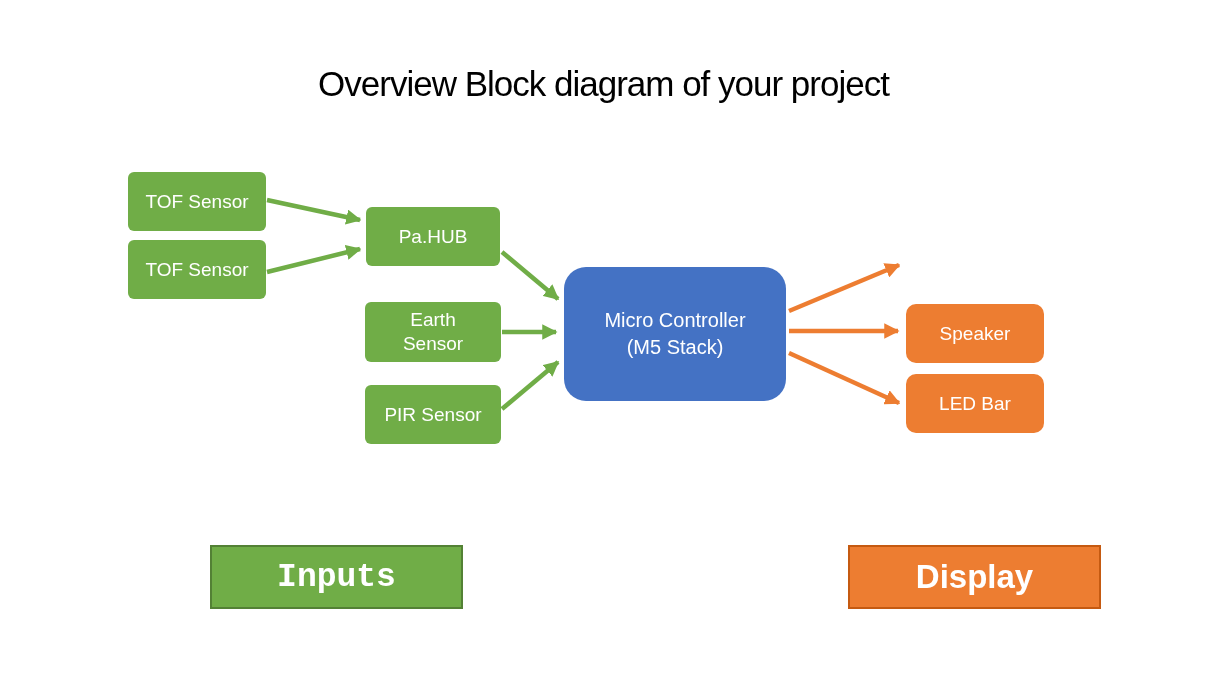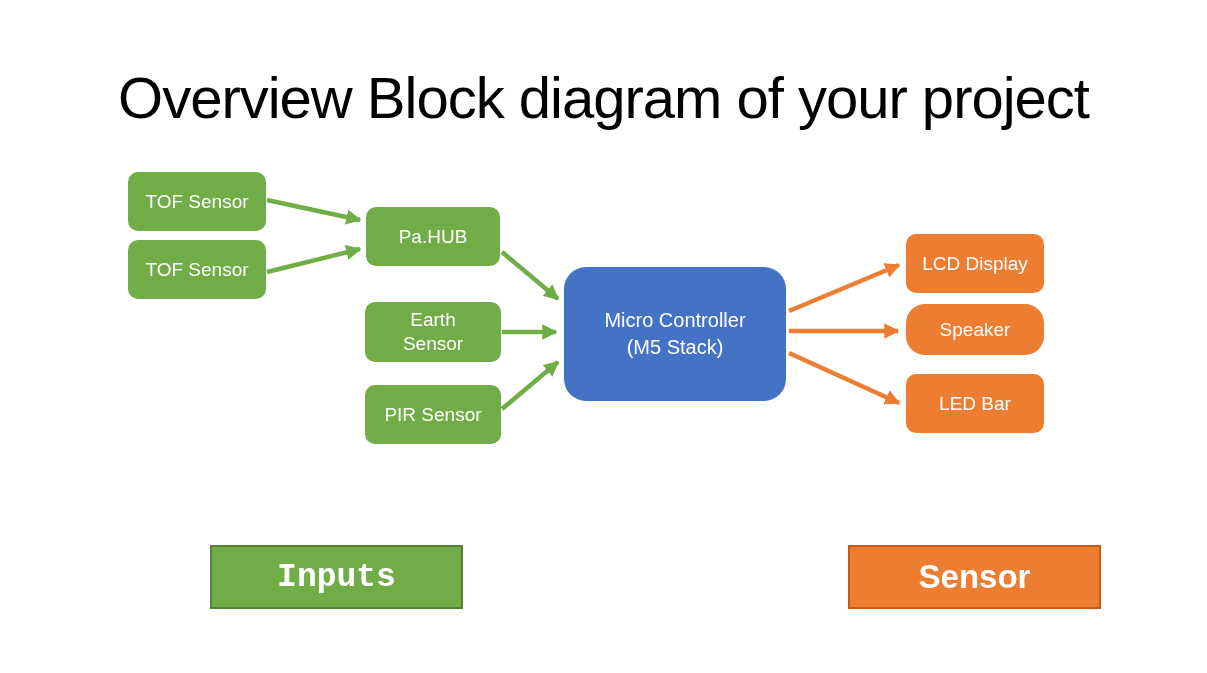--- a/index.html
+++ b/index.html
@@ -23,21 +23,21 @@
     background: var(--bg);
     overflow: hidden;
   }
 
   .slide-title {
     position: absolute;
     top: 64px;
     left: 0;
     width: 100%;
     text-align: center;
-    font-size: 58px;
+    font-size: 35px;
     font-weight: 400;
     letter-spacing: -1px;
     color: var(--title-color);
     white-space: nowrap;
   }
 
   .arrow-layer {
     position: absolute;
     left: 0; top: 0;
     width: 1207px; height: 673px;
@@ -52,21 +52,21 @@
     position: absolute;
     display: flex;
     align-items: center;
     justify-content: center;
     text-align: center;
     color: var(--text-on-fill);
     font-size: 19px;
     line-height: 1.25;
     border-radius: 10px;
   }
-  .node.green  { background: var(--green); }
+  .node.green  { background: var(--green); border-radius: 6px; }
   .node.orange { background: var(--orange); }
 
   .node.controller {
     background: var(--blue);
     border-radius: 22px;
     font-size: 20px;
     line-height: 1.35;
   }
 
   .wrap-narrow { display: inline-block; max-width: 80px; }
@@ -84,21 +84,21 @@
   .legend.orange { background: var(--orange); border: 2.5px solid var(--orange-dark); }
 
   
   #node-tof-sensor-1 { left: 128px; top: 172px; width: 138px; height: 59px; }
   #node-tof-sensor-2 { left: 128px; top: 240px; width: 138px; height: 59px; }
   #node-pa-hub       { left: 366px; top: 207px; width: 134px; height: 59px; }
   #node-earth-sensor { left: 365px; top: 302px; width: 136px; height: 60px; }
   #node-pir-sensor   { left: 365px; top: 385px; width: 136px; height: 59px; }
   #node-micro-controller { left: 564px; top: 267px; width: 222px; height: 134px; }
   #node-lcd-display  { left: 906px; top: 234px; width: 138px; height: 59px; }
-  #node-speaker      { left: 906px; top: 304px; width: 138px; height: 51px; border-radius: 19px; }
+  #node-speaker      { left: 906px; top: 304px; width: 138px; height: 59px; }
   #node-led-bar      { left: 906px; top: 374px; width: 138px; height: 59px; }
   #legend-inputs  { left: 210px; top: 545px; width: 253px; height: 64px; font-family: Liberation Mono, monospace; }
   #legend-outputs { left: 848px; top: 545px; width: 253px; height: 64px; }
 </style>
 </head>
 <body>
 
 <div class="slide">
 
   <div class="slide-title">Overview Block diagram of your project</div>
@@ -144,33 +144,30 @@
     <span>PIR Sensor</span>
   </div>
 
   <div class="node controller" id="node-micro-controller">
     <span>
       <span>Micro Controller</span><br>
       <span>(M5 Stack)</span>
     </span>
   </div>
 
-  <div class="node orange" id="node-lcd-display">
-    <span>LCD Display</span>
-  </div>
 
   <div class="node orange" id="node-speaker">
     <span>Speaker</span>
   </div>
 
   <div class="node orange" id="node-led-bar">
     <span>LED Bar</span>
   </div>
 
   <div class="legend green" id="legend-inputs">
     <span>Inputs</span>
   </div>
 
   <div class="legend orange" id="legend-outputs">
-    <span>Sensor</span>
+    <span>Display</span>
   </div>
 
 </div>
 
 </body></html>

